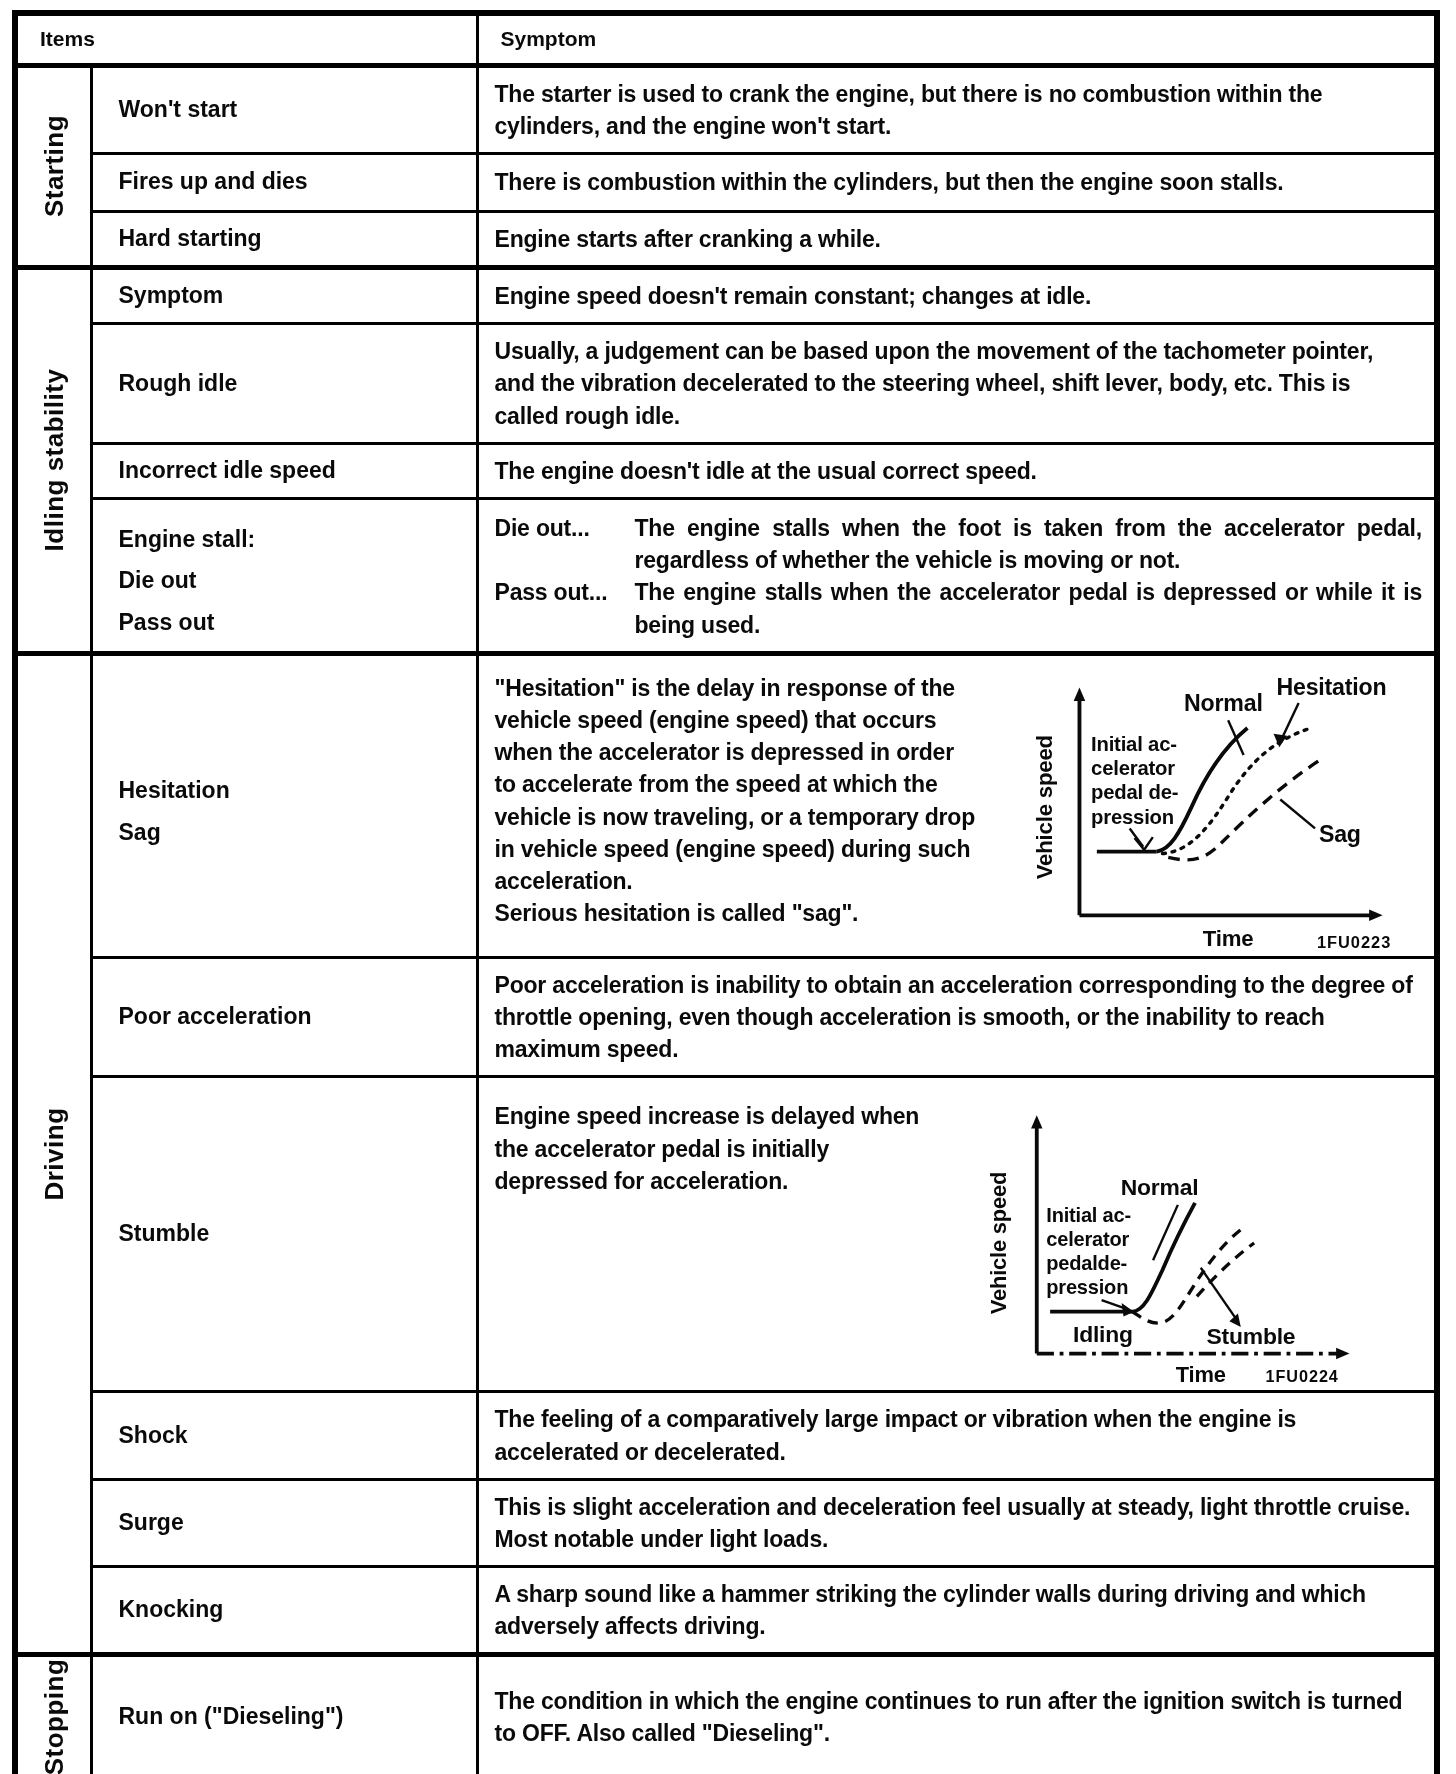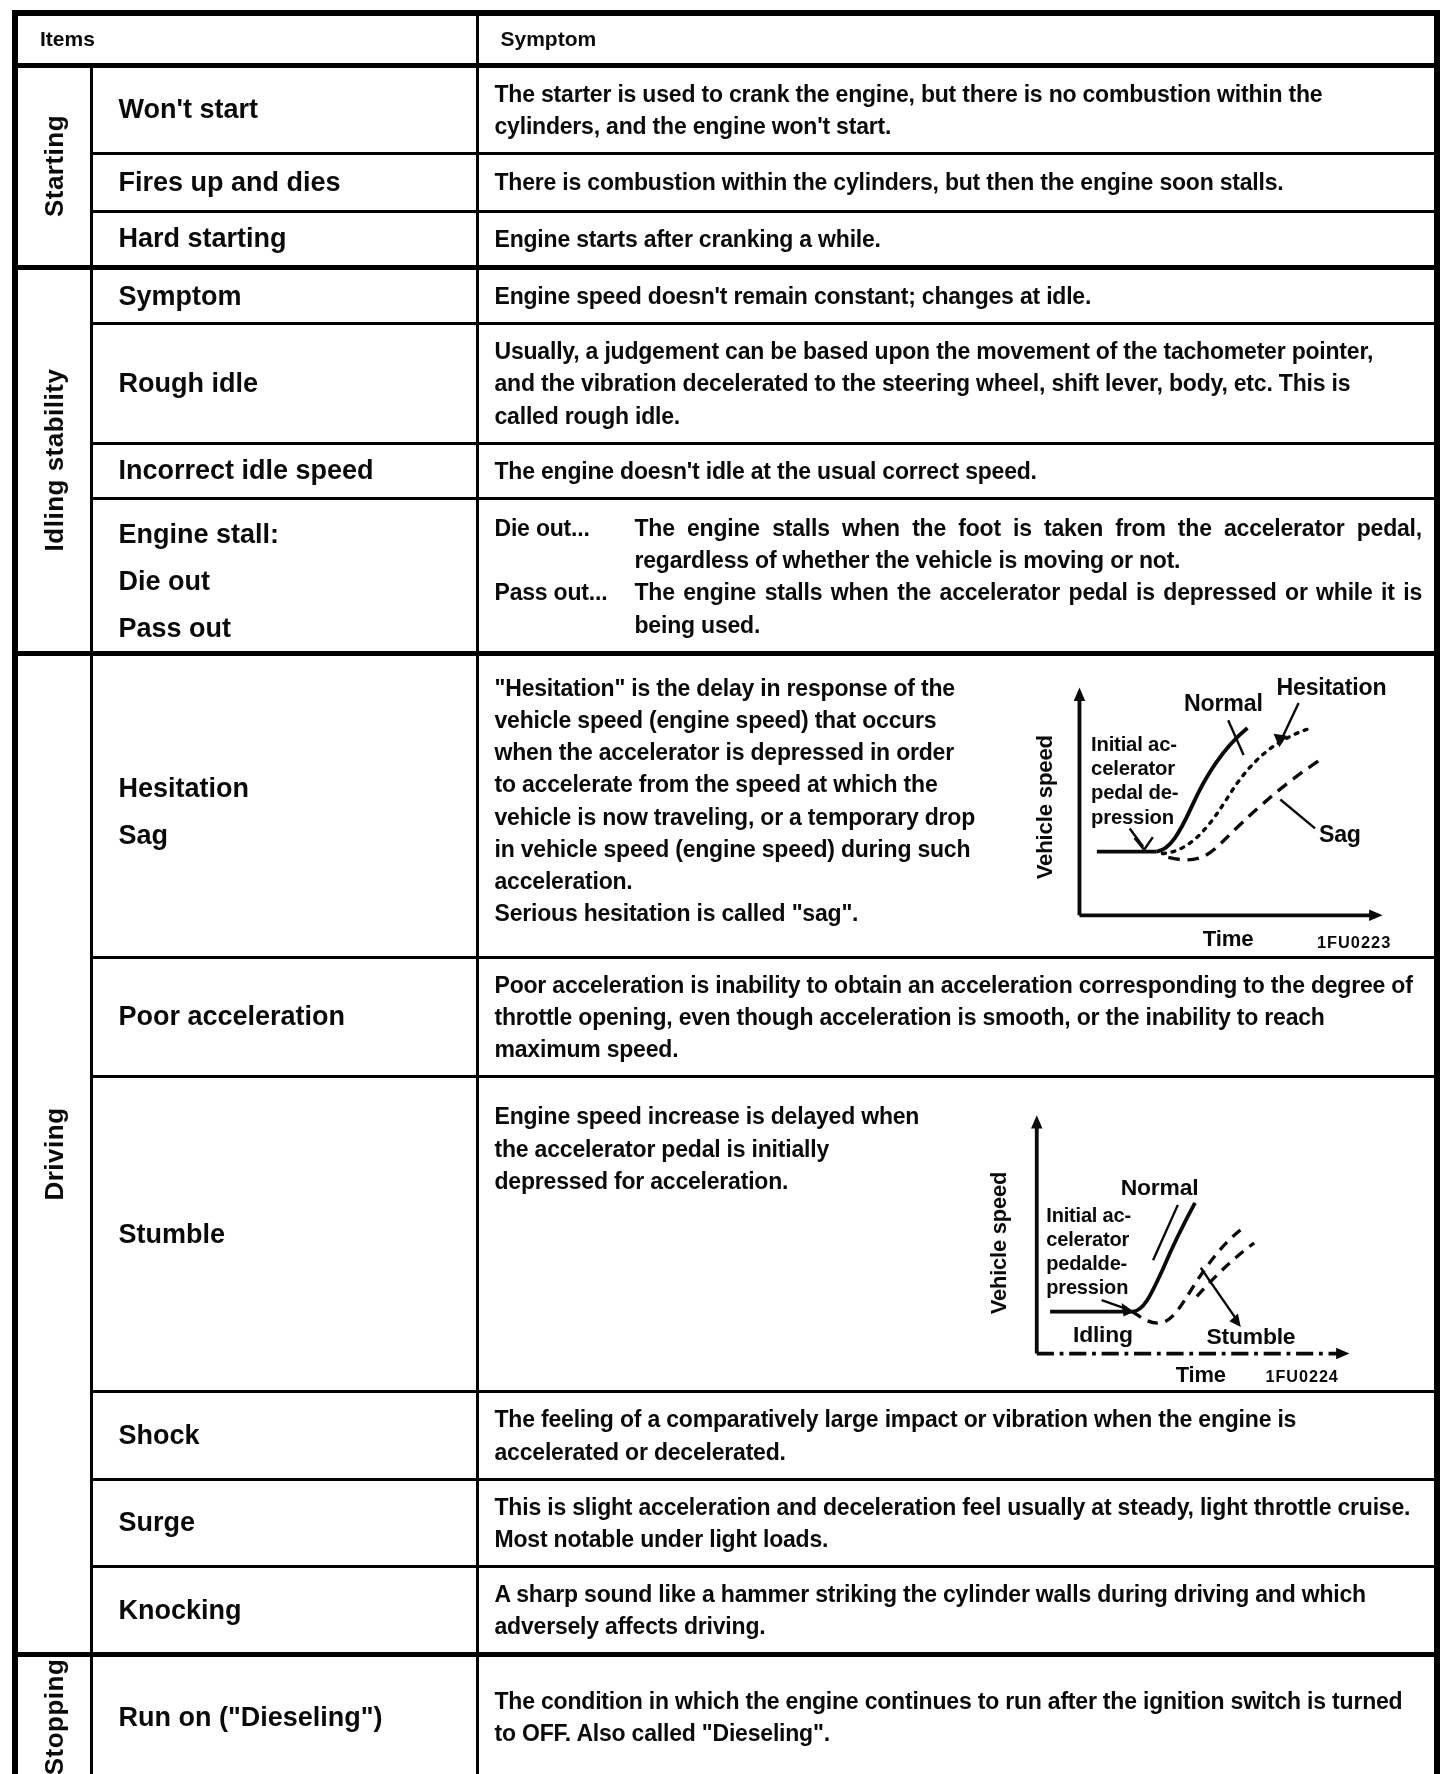--- a/index.html
+++ b/index.html
@@ -12,21 +12,21 @@
   th{font-size:21px;font-weight:700;text-align:left;}
   .th-items{padding-left:22px;}
   .th-symptom{padding-left:22px;border-bottom-width:5px;}
   .hrow{height:52px;}
   .r1{height:78px}.r2{height:58px}.r3{height:50px}.r4{height:54px}.r5{height:115px}
   .r6{height:54px}.r7{height:135px}.r8{height:304px}.r9{height:112px}.r10{height:314px}
   .r11{height:80px}.r12{height:84px}.r13{height:84px}.r14{height:125px}
   .cat{position:relative;}
   .rot{position:absolute;top:50%;left:50%;transform:translate(-50%,-50%) rotate(-90deg);
        white-space:nowrap;font-weight:700;font-size:26px;letter-spacing:.5px;}
-  .item{font-size:27px;font-weight:700;padding-left:26px;line-height:1.3;}
+  .item{font-size:23px;font-weight:700;padding-left:26px;line-height:1.3;}
   .item .ln{display:block;margin-top:12px;}
   .symtd{font-size:23px;font-weight:700;line-height:1.4;letter-spacing:-0.2px;}
   .symtd .para{padding:10px 19px 10px 16px;}
   .sec-top td,.sec-top th{border-top-width:5px;}
   
   .defs{display:grid;grid-template-columns:130px 1fr;column-gap:10px;
         padding:12px 8px 10px 16px;align-items:start;}
   .defs .term{white-space:nowrap;}
   .defs .dtxt{text-align:justify;padding-right:4px;}
   

